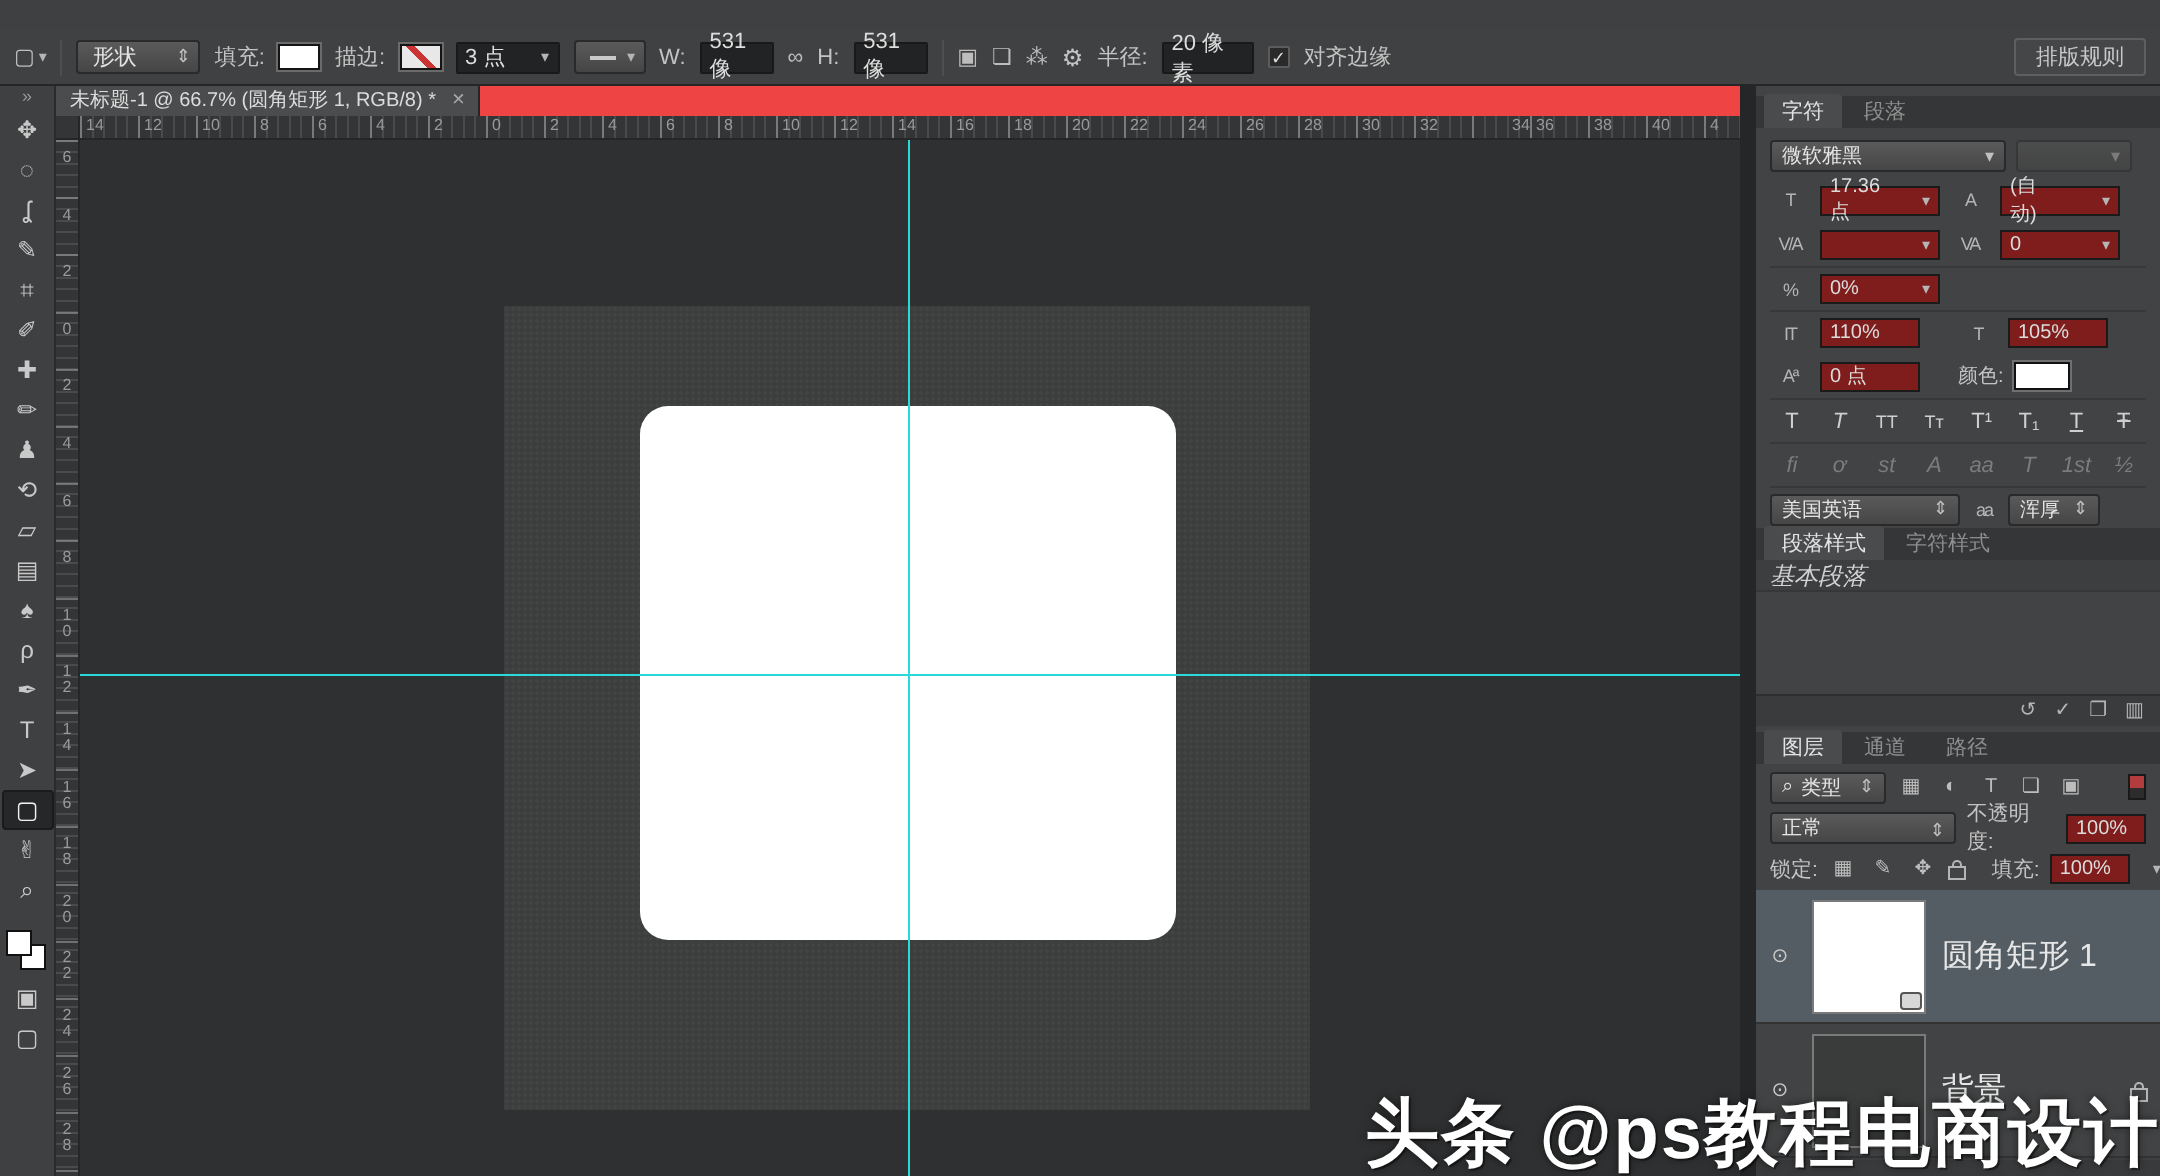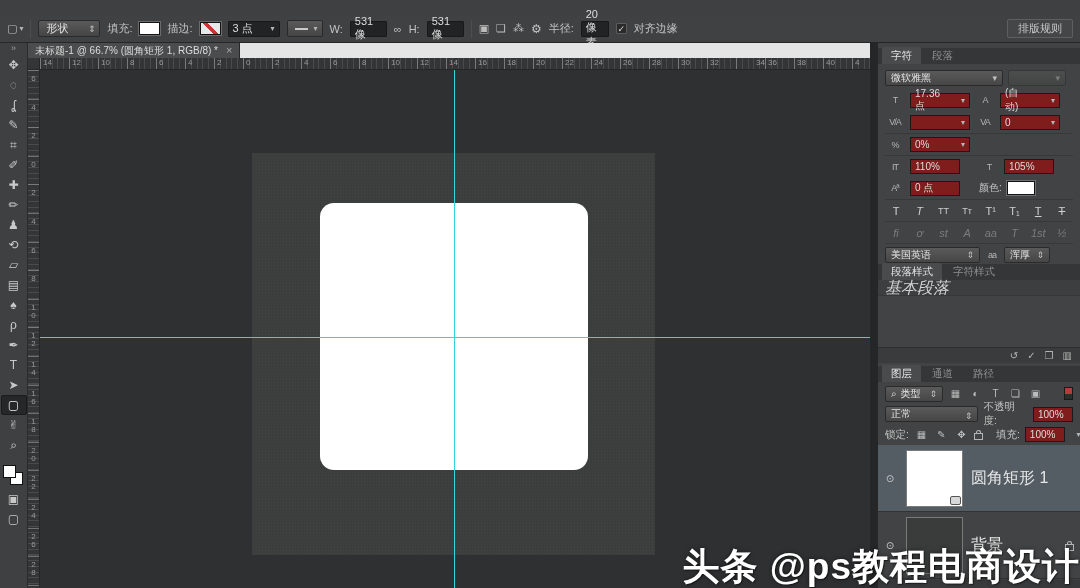--- a/index.html
+++ b/index.html
@@ -47,21 +47,21 @@
   .toolbar { position:absolute; left:0; top:43px; width:28px; bottom:0;
     background:#3f4041; border-right:1px solid #2b2b2b; }
   .tb-collapse { height:12px; text-align:center; color:#9a9a9a; font-size:9px; line-height:10px; }
   .tool { width:26px; height:20px; margin:0 auto; display:flex; align-items:center;
     justify-content:center; color:#c9c9c9; font-size:12px; cursor:default; }
   .tool.selected { background:#262728; border:1px solid #1b1b1b; border-radius:2px; color:#f0f0f0; }
   .swatches { position:relative; width:26px; height:26px; margin:8px auto 0; }
   .sw-bg { position:absolute; left:9px; top:9px; width:13px; height:13px; background:#fff; border:1px solid #111; }
   .sw-fg { position:absolute; left:2px; top:2px; width:13px; height:13px; background:#fff; border:1px solid #111; }
   
-  .tabbar { position:absolute; left:28px; top:43px; right:210px; height:15px; background:#e5e5e5; }
+  .tabbar { position:absolute; left:28px; top:43px; right:210px; height:15px; background:#ef4444; }
   .doc-tab { position:absolute; left:0; top:0; height:15px; background:#4b4c4d;
     color:#dcdcdc; font-size:10px; line-height:15px; padding:0 7px;
     display:flex; gap:8px; align-items:center; border-right:1px solid #262626; }
   .doc-tab .close { color:#a9a9a9; font-size:11px; }
   .ruler-corner { position:absolute; left:28px; top:58px; width:12px; height:12px;
     background:#343536; border-right:1px solid #262626; border-bottom:1px solid #262626; }
   .ruler-h { position:absolute; left:40px; top:58px; right:210px; height:12px;
     background:#343536; border-bottom:1px solid #262626; overflow:hidden;
     background-image:
       repeating-linear-gradient(90deg, rgba(160,160,160,.55) 0 1px, transparent 1px 29px),
@@ -108,21 +108,21 @@
   .ccombo.dis { opacity:.45; }
   .color-swatch { width:28px; height:14px; background:#fff; border:1px solid #111;
     outline:1px solid #707070; }
   .tbtn-row { display:flex; justify-content:space-between; padding:0 2px; }
   .tbtn { font-size:11px; color:#cfcfcf; width:18px; text-align:center; }
   .tbtn.i { font-style:italic; } .tbtn.u { text-decoration:underline; }
   .tbtn.st { text-decoration:line-through; } .tbtn.sm { font-size:9px; }
   .tbtn-row.dim .tbtn { color:#7c7c7c; font-style:italic; }
   .styles-tabs { top:221px; }
   .styles-item { position:absolute; top:237px; left:0; right:0; height:16px;
-    background:#3d3e3f; color:#d2d3d4; font-style:italic; font-size:16px;
+    background:#3d3e3f; color:#d2d3d4; font-style:italic; font-size:12px;
     line-height:16px; padding-left:7px; border-bottom:1px solid #373737; }
   .styles-blank { position:absolute; top:253px; left:0; right:0; height:51px; background:#424344; }
   .panel-bottombar { position:absolute; top:304px; left:0; right:0; height:16px;
     background:#3a3b3c; border-top:1px solid #2e2e2e; display:flex; align-items:center;
     justify-content:flex-end; gap:9px; padding:0 8px; color:#b5b5b5; font-size:10px; }
   .layers-tabs { top:323px; }
   .lrow { position:absolute; left:0; right:0; display:flex; align-items:center;
     gap:5px; padding:0 7px; font-size:10.5px; }
   .filter-row { top:341px; height:19px; }
   .fcombo { width:58px; }
@@ -192,21 +192,21 @@
     <span class="llabel">H:</span>
     <div class="darkfield" style="width:37px">
       <span>531像</span>
     </div>
     <div class="opt-sep"></div>
     <span class="opt-icon">▣</span>
     <span class="opt-icon">❏</span>
     <span class="opt-icon">⁂</span>
     <span class="gear">⚙</span>
     <span class="llabel">半径:</span>
-    <div class="darkfield" style="width:28px">
+    <div class="darkfield" style="width:46px">
       <span>20 像素</span>
     </div>
     <span class="checkbox">✓</span>
     <span class="llabel">对齐边缘</span>
     <div class="spacer"></div>
     <div class="workspace-btn">排版规则</div>
   </div>
 
   <div class="toolbar">
     <div class="tb-collapse">»</div>

